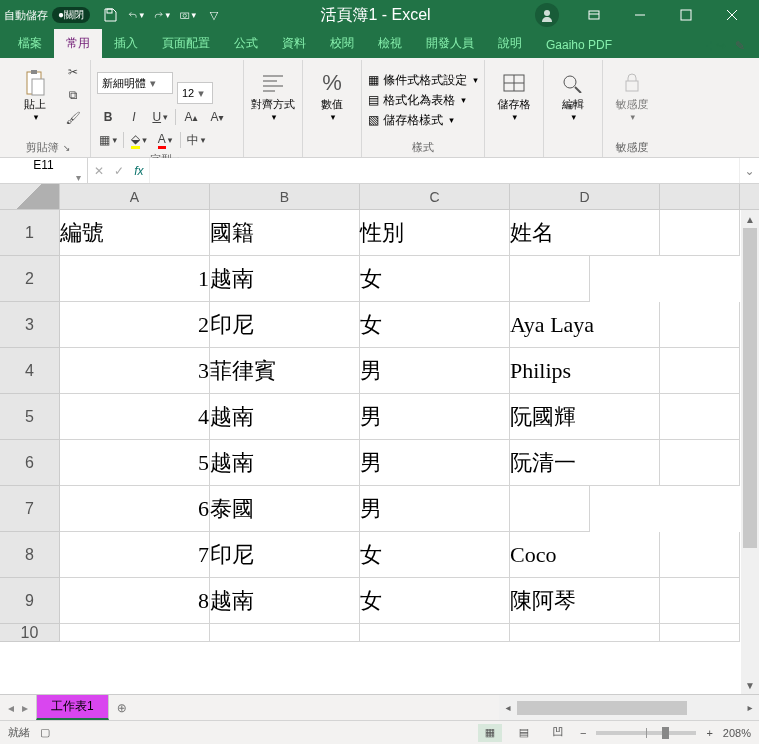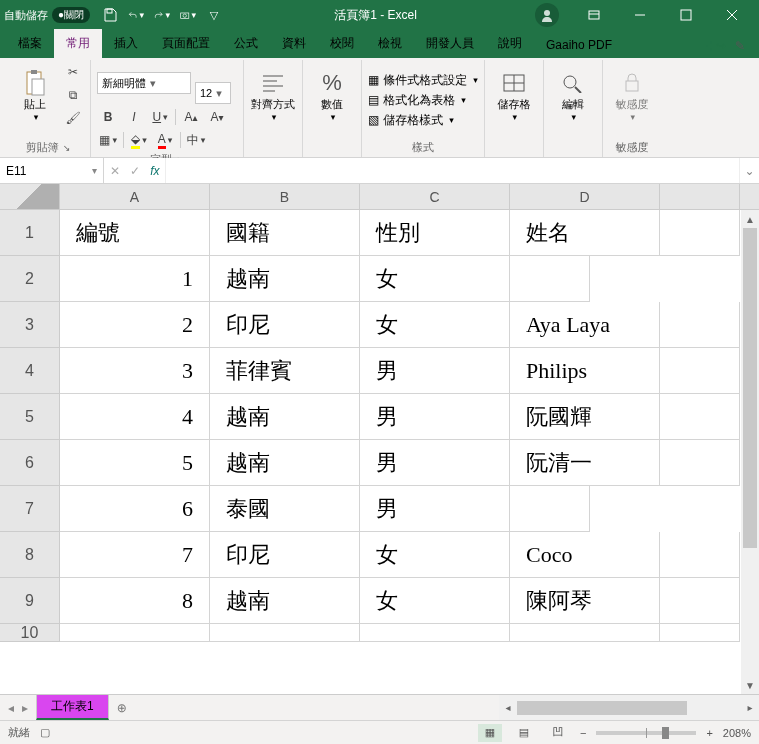--- a/index.html
+++ b/index.html
@@ -4,29 +4,29 @@
 <style>
 * { box-sizing: border-box; margin: 0; padding: 0; font-family: "Microsoft JhengHei", "Segoe UI", sans-serif; }
 body { width: 759px; height: 744px; background: #fff; font-size: 12px; overflow: hidden; display: flex; flex-direction: column; }
 
 
 .titlebar { background: #217346; height: 30px; display: flex; align-items: center; color: #fff; padding: 0 4px; gap: 6px; }
 .titlebar .autosave { font-size: 11px; display: flex; align-items: center; gap: 4px; }
 .titlebar .toggle { background: #0b3d24; border-radius: 8px; padding: 1px 6px; font-size: 10px; color: #fff; }
 .titlebar .qat { display: flex; gap: 10px; align-items: center; margin-left: 6px; }
 .titlebar .qat-item { width: 16px; height: 16px; display: flex; align-items: center; justify-content: center; }
-.titlebar .title { flex: 1; text-align: center; font-size: 12px; }
+.titlebar .title { flex: 1; text-align: center; font-size: 16px; }
 .titlebar .win-controls { display: flex; gap: 0; }
 .titlebar .win-btn { width: 46px; height: 30px; display: flex; align-items: center; justify-content: center; }
 .titlebar .avatar { width: 24px; height: 24px; border-radius: 50%; background: #185c38; display: flex; align-items: center; justify-content: center; margin: 0 6px; }
 .caret { font-size: 9px; margin-left: 2px; }
 
 
 .ribbon-tabs { background: #217346; display: flex; align-items: flex-end; height: 28px; padding-left: 6px; gap: 0; }
-.ribbon-tab { padding: 6px 12px 6px; color: #000000; font-size: 12px; cursor: pointer; }
+.ribbon-tab { padding: 6px 12px 6px; color: #86efac; font-size: 12px; cursor: pointer; }
 .ribbon-tab.active { background: #f3f2f1; color: #701a75; }
 .ribbon-tabs .spacer { flex: 1; }
 .ribbon-actions { display: flex; padding-right: 6px; }
 .ribbon-action { width: 26px; height: 24px; display: flex; align-items: center; justify-content: center; color: #fff; }
 
 
 .ribbon { background: #f3f2f1; border-bottom: 1px solid #d4d4d4; display: flex; height: 100px; padding: 2px 6px 0 6px; }
 .group { border-right: 1px solid #d8d8d8; display: flex; flex-direction: column; padding: 2px 6px 0 6px; }
 .group:last-child { border-right: none; }
 .group-body { flex: 1; display: flex; align-items: flex-start; gap: 4px; }
@@ -35,38 +35,38 @@
 .vstack { display: flex; flex-direction: column; gap: 3px; align-items: center; justify-content: center; }
 .hstack { display: flex; gap: 4px; align-items: center; }
 .big-btn { display: flex; flex-direction: column; align-items: center; justify-content: center; width: 46px; height: 66px; font-size: 11px; }
 .big-btn .ic { width: 28px; height: 28px; display: flex; align-items: center; justify-content: center; font-size: 20px; }
 .small-btn { width: 22px; height: 20px; display: flex; align-items: center; justify-content: center; font-size: 12px; color: #444; }
 .combo { height: 22px; border: 1px solid #c8c8c8; background: #fff; display: flex; align-items: center; padding: 0 4px; font-size: 11px; }
 .combo .dd { margin-left: 4px; color: #666; }
 
 
 .formula-row { display: flex; height: 26px; border-bottom: 1px solid #d4d4d4; align-items: stretch; background: #fff; }
-.namebox { width: 104px; border-right: 1px solid #d4d4d4; display: flex; align-items: center; padding: 0 6px; font-size: 12px; }
+.namebox { width: 88px; border-right: 1px solid #d4d4d4; display: flex; align-items: center; padding: 0 6px; font-size: 12px; flex-direction: column; }
 .namebox .dd { margin-left: auto; color: #888; font-size: 10px; }
 .fx-buttons { display: flex; align-items: center; padding: 0 6px; gap: 10px; border-right: 1px solid #eee; color: #aaa; }
 .fx-label { font-style: italic; color: #0f766e; }
 .formula-input { flex: 1; padding: 0 6px; display: flex; align-items: center; font-size: 12px; }
 .formula-expand { width: 20px; display: flex; align-items: center; justify-content: center; color: #888; border-left: 1px solid #eee; }
 
 
 .grid-wrap { flex: 1; display: flex; flex-direction: column; overflow: hidden; position: relative; }
 .colhdr-row { display: flex; height: 26px; background: #e6e6e6; border-bottom: 1px solid #ccc; }
 .selectall { width: 60px; background: linear-gradient(135deg, #e6e6e6 50%, #b0b0b0 50%); border-right: 1px solid #ccc; }
 .colhdr { border-right: 1px solid #ccc; display: flex; align-items: center; justify-content: center; color: #555; font-size: 14px; background: #e6e6e6; }
 .colhdr.A { width: 150px; } .colhdr.B { width: 150px; } .colhdr.C { width: 150px; } .colhdr.D { width: 150px; } .colhdr.E { width: 80px; }
 .grid-body { flex: 1; overflow: hidden; position: relative; }
 .row { display: flex; height: 46px; }
 .row.partial { height: 18px; }
 .rowhdr { width: 60px; background: #e6e6e6; border-right: 1px solid #ccc; border-bottom: 1px solid #ccc; display: flex; align-items: center; justify-content: center; color: #555; font-size: 16px; }
-.cell { border-right: 1px solid #d4d4d4; border-bottom: 1px solid #d4d4d4; display: flex; align-items: center; padding: 0 16px; font-size: 22px; font-family: "PMingLiU", "新細明體", serif; }
+.cell { border-right: 1px solid #d4d4d4; border-bottom: 1px solid #d4d4d4; display: flex; align-items: center; padding: 0 0; font-size: 22px; font-family: "PMingLiU", "新細明體", serif; }
 .cell.A { width: 150px; } .cell.B { width: 150px; } .cell.C { width: 150px; } .cell.D { width: 150px; } .cell.E { width: 80px; }
 .cell.num { justify-content: flex-end; }
 .vscroll { position: absolute; right: 0; top: 26px; bottom: 0; width: 18px; background: #f0f0f0; display: flex; flex-direction: column; }
 .vscroll .arr { height: 18px; display: flex; align-items: center; justify-content: center; color: #666; font-size: 10px; }
 .vscroll .track { flex: 1; position: relative; }
 .vscroll .thumb { position: absolute; top: 0; left: 2px; right: 2px; height: 320px; background: #c8c8c8; }
 
 
 .sheet-row { height: 26px; border-top: 1px solid #ccc; display: flex; align-items: stretch; background: #f3f2f1; }
 .sheet-nav { display: flex; align-items: center; padding: 0 8px; gap: 8px; color: #888; }
@@ -207,21 +207,21 @@
     </div>
     <div class="group-label">
         <span>剪貼簿</span>
         <span class="dialog-launcher">↘</span>
       </div>
   </div>
 
   <div class="group">
     <div class="group-body vstack" style="align-items:flex-start;width:140px;">
       <div class="hstack">
-        <div class="combo" style="width:94px;">
+        <div class="combo" style="width:76px;">
             <span>新細明體</span>
             <span class="dd">▾</span>
           </div>
         <div class="combo" style="width:36px;margin-top:20px;">
             <span>12</span>
             <span class="dd">▾</span>
           </div>
       </div>
       <div class="hstack">
         <div class="small-btn">

